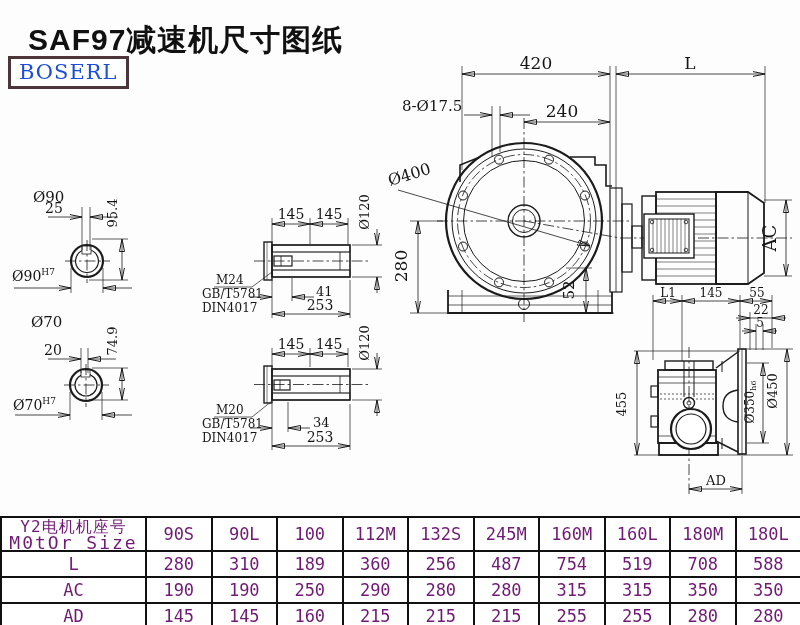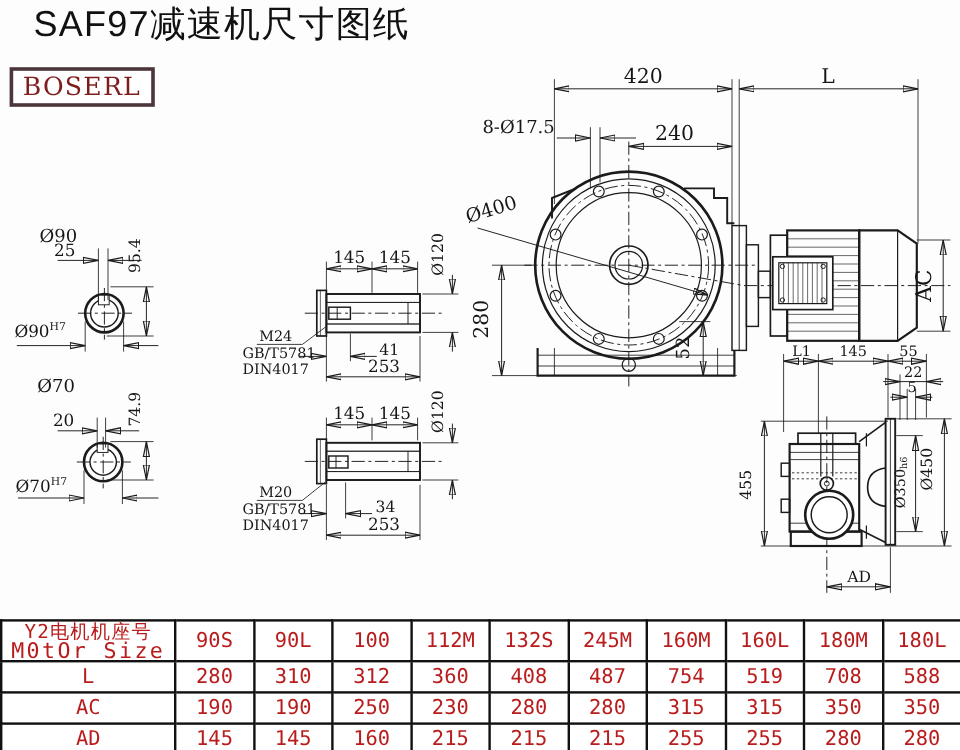--- a/index.html
+++ b/index.html
@@ -1,42 +1,42 @@
 <!DOCTYPE html>
 <html><head>
 <meta charset="utf-8">
 <style>
   html,body{margin:0;padding:0;background:#fff;}
   #page{position:relative;width:800px;height:625px;background:#fdfdfd;overflow:hidden;
         font-family:"Liberation Sans",sans-serif;}
-  #title{position:absolute;left:28px;top:0;font-size:30px;font-weight:normal;color:#111;
+  #title{position:absolute;left:28px;top:20px;font-size:30px;font-weight:bold;color:#111;
          letter-spacing:1px;white-space:nowrap;}
   #logo{position:absolute;left:8px;top:56px;border:3px solid #4c363a;box-shadow:inset 0 0 0 1px #fff;
-        color:#7f1d1d;font-family:"DejaVu Serif","Liberation Serif",serif;font-size:21px;
+        color:#1d4ed8;font-family:"DejaVu Serif","Liberation Serif",serif;font-size:21px;
         font-weight:500;padding:1px 8px 2px;letter-spacing:1px;background:#fff;}
   svg{position:absolute;left:0;top:0;}
   svg line,svg path,svg rect,svg circle,svg polyline,svg ellipse{stroke:#1b1b1b;fill:none;}
   .f{fill:#fff;}
   .w05{stroke-width:.55}.w07{stroke-width:.7}.w08{stroke-width:.8}.w1{stroke-width:1}
   .w12{stroke-width:1.2}.w14{stroke-width:1.4}.w16{stroke-width:1.6}.w18{stroke-width:1.8}.w22{stroke-width:2.2}
   .cl{stroke-dasharray:11 3 2.5 3;stroke-width:.8}
   .d22{stroke-dasharray:2 2;stroke-width:.7}
   .ext{stroke-width:.7}
   .dim{stroke-width:.8;marker-start:url(#arr);marker-end:url(#arr)}
   .de{stroke-width:.8;marker-end:url(#arr)}
   .ds{stroke-width:.8;marker-start:url(#arr)}
   svg text{fill:#161616;font-family:"DejaVu Serif","Liberation Serif",serif;stroke:none;}
   .am{text-anchor:middle}
   .t12{font-size:12px}.t13{font-size:13px}.t14{font-size:14px}.t15{font-size:15px}
   .t16{font-size:16px}.t17{font-size:17px}.t18{font-size:18px}
   #dimtable{position:absolute;left:0;top:516px;width:800px;height:109px;border-collapse:collapse;
             table-layout:fixed;background:#fff;}
   #dimtable th,#dimtable td{border:2px solid #111;text-align:center;vertical-align:middle;
             font-family:"DejaVu Sans Mono","Liberation Mono",monospace;font-weight:500;
-            font-size:17px;color:#b91c1c;padding:0;margin-left:12px;}
+            font-size:17px;color:#701a75;padding:0;margin-left:12px;}
   #dimtable .hdr-cell{height:32px;font-size:15px;}
   #dimtable .hdr-cn{font-size:16px;letter-spacing:1px;line-height:17px;}
   #dimtable .hdr-en{font-size:18px;letter-spacing:2px;line-height:15px;}
   #dimtable tr.data-row td,#dimtable tr.data-row th{height:24px;}
 </style>
 </head>
 <body>
 
 <div id="page">
   <div id="title">SAF97减速机尺寸图纸</div>
@@ -369,35 +369,35 @@
           <th>245M</th>
           <th>160M</th>
           <th>160L</th>
           <th>180M</th>
           <th>180L</th>
         </tr>
         <tr class="data-row">
           <th>L</th>
           <td>280</td>
           <td>310</td>
-          <td>312</td>
+          <td>189</td>
           <td>360</td>
-          <td>408</td>
+          <td>256</td>
           <td>487</td>
           <td>754</td>
           <td>519</td>
           <td>708</td>
           <td>588</td>
         </tr>
         <tr class="data-row">
           <th>AC</th>
           <td>190</td>
           <td>190</td>
           <td>250</td>
-          <td>230</td>
+          <td>290</td>
           <td>280</td>
           <td>280</td>
           <td>315</td>
           <td>315</td>
           <td>350</td>
           <td>350</td>
         </tr>
         <tr class="data-row">
           <th>AD</th>
           <td>145</td>

